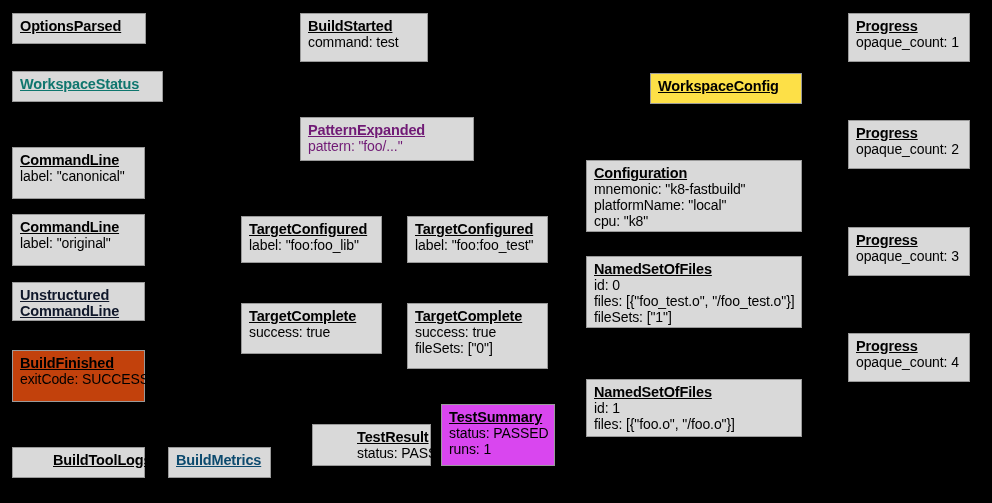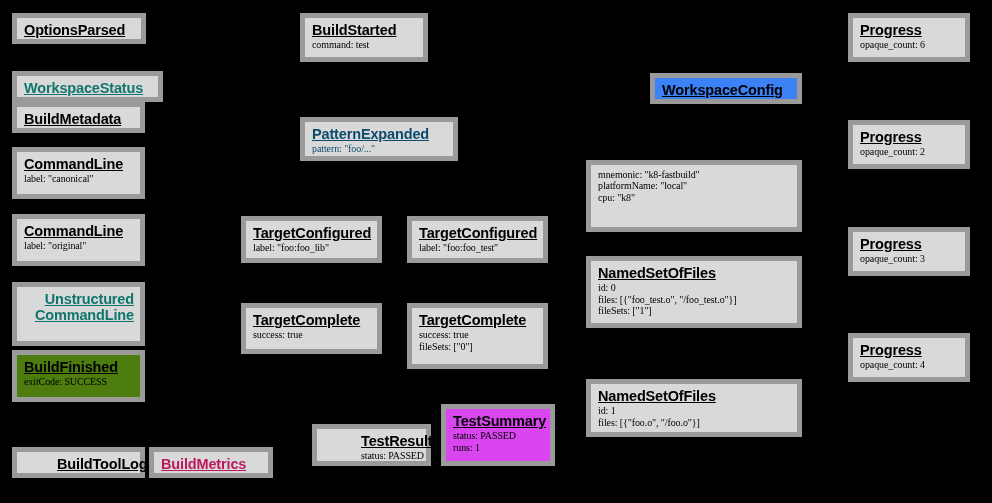--- a/index.html
+++ b/index.html
@@ -13,21 +13,21 @@
     width: 992px;
     height: 503px;
     background: #000000;
     overflow: hidden;
     font-family: "Liberation Sans", sans-serif;
   }
   .node {
     position: absolute;
     box-sizing: border-box;
     background: #d9d9d9;
-    border: 5px solid #8b5cf6;
+    border: 1px solid #8b5cf6;
     padding: 4px 6px 4px 7px;
     color: #000000;
     line-height: 1.13;
   }
   .node-title {
     display: block;
     font-size: 14.5px;
     font-weight: bold;
     text-decoration: underline;
     letter-spacing: -0.15px;
@@ -35,77 +35,73 @@
     margin-bottom: 1px;
   }
   .node-title.wrap {
     white-space: normal;
   }
   .node-fields {
     display: block;
   }
   .node-field {
     display: block;
-    font-size: 10px;
+    font-size: 14px;
     font-weight: normal;
     letter-spacing: -0.1px;
     white-space: nowrap;
-    font-family: Liberation Serif, serif;
   }
   .title-only .node-title {
     margin-bottom: 0;
   }
 </style>
 </head>
 <body>
 
 <div id="canvas" style="background: rgb(0, 0, 0);">
     <div class="node title-only" style="left: 12px; top: 13px; width: 134px; height: 31px; background: rgb(217, 217, 217); border-color: rgb(154, 154, 154); color: rgb(0, 0, 0);">
       <span class="node-title">OptionsParsed</span>
     </div>
     <div class="node title-only" style="left: 12px; top: 58px; width: 151px; height: 31px; background: rgb(217, 217, 217); border-color: rgb(154, 154, 154); color: #0f766e; margin-top: 13px;">
       <span class="node-title">WorkspaceStatus</span>
     </div>
-    <div class="node title-only" style="left: 12px; top: 102px; width: 133px; height: 31px; background: rgb(217, 217, 217); border-color: rgb(154, 154, 154); color: rgb(0, 0, 0);">
-      <span class="node-title">BuildMetadata</span>
-    </div>
     <div class="node" style="left: 12px; top: 147px; width: 133px; height: 52px; background: rgb(217, 217, 217); border-color: rgb(154, 154, 154); color: rgb(0, 0, 0);">
       <span class="node-title">CommandLine</span>
       <span class="node-fields">
         <span class="node-field">label: "canonical"</span>
       </span>
     </div>
     <div class="node" style="left: 12px; top: 214px; width: 133px; height: 52px; background: rgb(217, 217, 217); border-color: rgb(154, 154, 154); color: rgb(0, 0, 0);">
       <span class="node-title">CommandLine</span>
       <span class="node-fields">
         <span class="node-field">label: "original"</span>
       </span>
     </div>
-    <div class="node title-only" style="left: 12px; top: 282px; width: 133px; height: 64px; background: rgb(217, 217, 217); border-color: rgb(154, 154, 154); color: #0f766e; text-align: right;">
+    <div class="node title-only" style="left: 12px; top: 282px; width: 133px; height: 39px; background: rgb(217, 217, 217); border-color: rgb(154, 154, 154); color: #0f172a;">
       <span class="node-title wrap">Unstructured CommandLine</span>
     </div>
-    <div class="node" style="left: 12px; top: 350px; width: 133px; height: 52px; background: #4d7c0f; border-color: rgb(154, 154, 154); color: rgb(0, 0, 0);">
+    <div class="node" style="left: 12px; top: 350px; width: 133px; height: 52px; background: #c2410c; border-color: rgb(154, 154, 154); color: rgb(0, 0, 0);">
       <span class="node-title">BuildFinished</span>
       <span class="node-fields">
         <span class="node-field">exitCode: SUCCESS</span>
       </span>
     </div>
     <div class="node title-only" style="left: 12px; top: 447px; width: 133px; height: 31px; background: rgb(217, 217, 217); border-color: rgb(154, 154, 154); color: rgb(0, 0, 0); padding-left: 40px;">
       <span class="node-title">BuildToolLogs</span>
     </div>
-    <div class="node title-only" style="left: 149px; top: 447px; width: 124px; height: 31px; background: rgb(217, 217, 217); border-color: rgb(154, 154, 154); color: #be185d;">
+    <div class="node title-only" style="left: 168px; top: 447px; width: 103px; height: 31px; background: rgb(217, 217, 217); border-color: rgb(154, 154, 154); color: #0c4a6e;">
       <span class="node-title">BuildMetrics</span>
     </div>
     <div class="node" style="left: 300px; top: 13px; width: 128px; height: 49px; background: rgb(217, 217, 217); border-color: rgb(154, 154, 154); color: rgb(0, 0, 0);">
       <span class="node-title">BuildStarted</span>
       <span class="node-fields">
         <span class="node-field">command: test</span>
       </span>
     </div>
-    <div class="node" style="left: 300px; top: 117px; width: 158px; height: 44px; background: rgb(217, 217, 217); border-color: rgb(154, 154, 154); color: #0c4a6e;">
+    <div class="node" style="left: 300px; top: 117px; width: 174px; height: 44px; background: rgb(217, 217, 217); border-color: rgb(154, 154, 154); color: #701a75;">
       <span class="node-title">PatternExpanded</span>
       <span class="node-fields">
         <span class="node-field">pattern: "foo/..."</span>
       </span>
     </div>
     <div class="node" style="left: 241px; top: 216px; width: 141px; height: 47px; background: rgb(217, 217, 217); border-color: rgb(154, 154, 154); color: rgb(0, 0, 0);">
       <span class="node-title">TargetConfigured</span>
       <span class="node-fields">
         <span class="node-field">label: "foo:foo_lib"</span>
       </span>
@@ -135,24 +131,25 @@
         <span class="node-field">status: PASSED</span>
       </span>
     </div>
     <div class="node" style="left: 441px; top: 404px; width: 114px; height: 62px; background: #d946ef; border-color: rgb(154, 154, 154); color: rgb(0, 0, 0);">
       <span class="node-title">TestSummary</span>
       <span class="node-fields">
         <span class="node-field">status: PASSED</span>
         <span class="node-field">runs: 1</span>
       </span>
     </div>
-    <div class="node title-only" style="left: 650px; top: 73px; width: 152px; height: 31px; background: #3b82f6; border-color: rgb(154, 154, 154); color: rgb(0, 0, 0);">
+    <div class="node title-only" style="left: 650px; top: 73px; width: 152px; height: 31px; background: #fde047; border-color: rgb(154, 154, 154); color: rgb(0, 0, 0);">
       <span class="node-title">WorkspaceConfig</span>
     </div>
     <div class="node" style="left: 586px; top: 160px; width: 216px; height: 72px; background: rgb(217, 217, 217); border-color: rgb(154, 154, 154); color: rgb(0, 0, 0);">
+      <span class="node-title">Configuration</span>
       <span class="node-fields">
         <span class="node-field">mnemonic: "k8-fastbuild"</span>
         <span class="node-field">platformName: "local"</span>
         <span class="node-field">cpu: "k8"</span>
       </span>
     </div>
     <div class="node" style="left: 586px; top: 256px; width: 216px; height: 72px; background: rgb(217, 217, 217); border-color: rgb(154, 154, 154); color: rgb(0, 0, 0);">
       <span class="node-title">NamedSetOfFiles</span>
       <span class="node-fields">
         <span class="node-field">id: 0</span>
@@ -163,21 +160,21 @@
     <div class="node" style="left: 586px; top: 379px; width: 216px; height: 58px; background: rgb(217, 217, 217); border-color: rgb(154, 154, 154); color: rgb(0, 0, 0);">
       <span class="node-title">NamedSetOfFiles</span>
       <span class="node-fields">
         <span class="node-field">id: 1</span>
         <span class="node-field">files: [{"foo.o", "/foo.o"}]</span>
       </span>
     </div>
     <div class="node" style="left: 848px; top: 13px; width: 122px; height: 49px; background: rgb(217, 217, 217); border-color: rgb(154, 154, 154); color: rgb(0, 0, 0);">
       <span class="node-title">Progress</span>
       <span class="node-fields">
-        <span class="node-field">opaque_count: 6</span>
+        <span class="node-field">opaque_count: 1</span>
       </span>
     </div>
     <div class="node" style="left: 848px; top: 120px; width: 122px; height: 49px; background: rgb(217, 217, 217); border-color: rgb(154, 154, 154); color: rgb(0, 0, 0);">
       <span class="node-title">Progress</span>
       <span class="node-fields">
         <span class="node-field">opaque_count: 2</span>
       </span>
     </div>
     <div class="node" style="left: 848px; top: 227px; width: 122px; height: 49px; background: rgb(217, 217, 217); border-color: rgb(154, 154, 154); color: rgb(0, 0, 0);">
       <span class="node-title">Progress</span>

